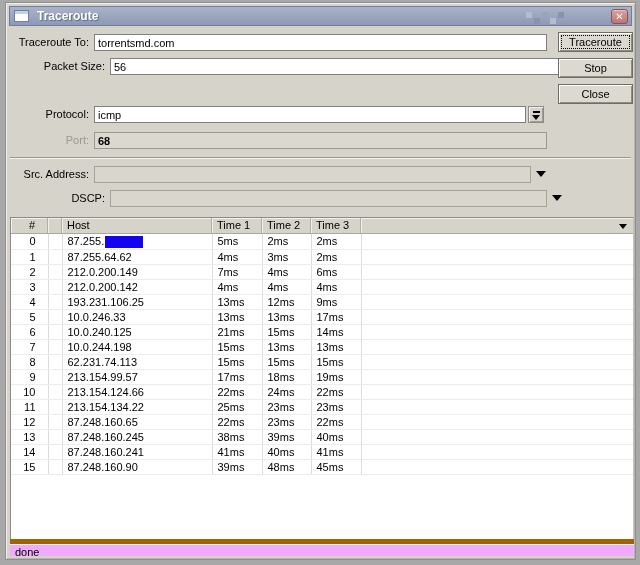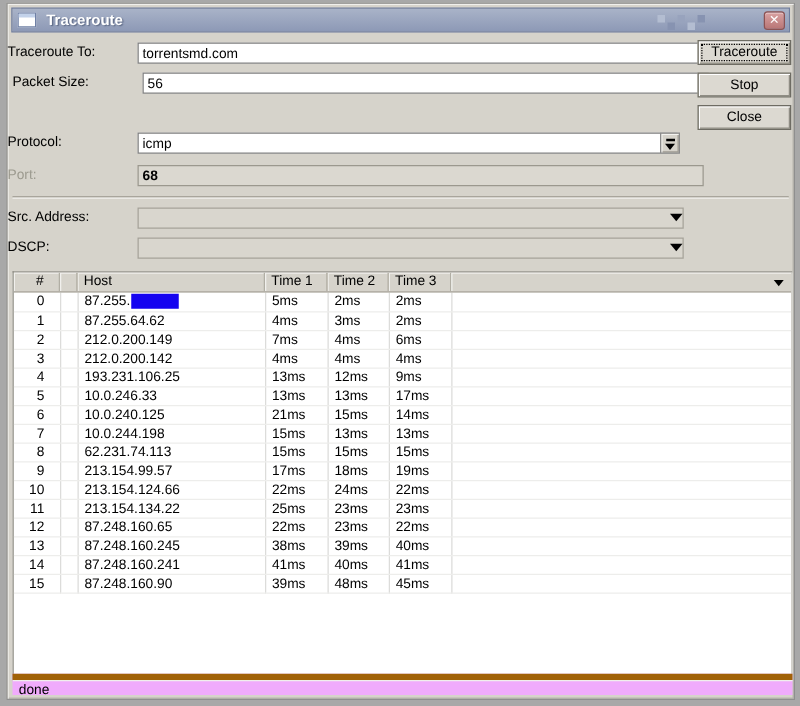--- a/index.html
+++ b/index.html
@@ -42,30 +42,29 @@
     position:absolute; right:3px; top:2px; width:17px; height:15px;
     background:linear-gradient(#d9a2a2,#b97676);
     border:1px solid #8c5252; border-radius:3px;
     color:#ffffff; font-size:10px; font-weight:bold; line-height:13px;
     text-align:center; cursor:pointer;
     box-shadow:inset 0 1px 0 #e8c2c2;
   }
   
   .form-row { position:absolute; left:0; height:17px; }
   .form-label {
-    position:absolute; left:0; width:83px; 
+    position:absolute; left:0; width:83px; text-align:right;
     line-height:17px; white-space:nowrap;
   }
   .form-label.disabled { color:#9c9a8f; }
   .txt {
     position:absolute; left:88px; top:0; height:17px;
     border:1px solid #7e7e7e; background:#ffffff;
     font-family:inherit; font-size:11px; padding:0 3px;
     outline:none;
-    margin-left:16px;
   }
   .txt.disabled-field { background:#dbd8d0; border-color:#9b988e;font-weight:bold; }
   .txt.combo-empty { background:#d9d6ce; border-color:#a5a299; }
   .suffix { position:absolute; line-height:17px; }
   .drop-btn {
     position:absolute; top:0; width:16px; height:17px;
     background:#d6d3cb; border:1px solid #8b8b8b;
     box-shadow:inset 1px 1px 0 #f4f3f0, inset -1px -1px 0 #9e9b92;
     cursor:pointer;
   }
@@ -148,21 +147,21 @@
     <div class="tb-pattern" style="left:540px;top:11px;background:#b3bdd1;"></div>
     <div class="tb-pattern" style="left:548px;top:5px;background:#8793b1;"></div>
     <div class="close-btn">✕</div>
   </div>
 
   <div class="form-row" style="top:31px; right:0; left:0;">
     <div class="form-label">Traceroute To:</div>
     <input class="txt" style="width: 453px;" value="torrentsmd.com">
   </div>
 
-  <div class="form-row" style="top:55px; right:0; left:4px;text-decoration:underline;">
+  <div class="form-row" style="top:55px; right:0; left:16px;text-decoration:underline;">
     <div class="form-label">Packet Size:</div>
     <input class="txt" style="width: 453px;" value="56">
   </div>
 
 
   <div class="form-row" style="top:103px; right:0; left:0;">
     <div class="form-label">Protocol:</div>
     <input class="txt" style="width: 432px;" value="icmp">
     <div class="drop-btn" style="left:522px;">
       <div class="bar"></div>
@@ -178,21 +177,21 @@
   <div class="separator" style="top:154px;"></div>
 
   <div class="form-row" style="top:163px; right:0; left:0;">
     <div class="form-label">Src. Address:</div>
     <input class="txt combo-empty" style="width: 437px;" value="">
     <div class="plain-arrow" style="left:530px; top:5px;">
       <div class="tri"></div>
     </div>
   </div>
 
-  <div class="form-row" style="top:187px; right:0; left:0;">
+  <div class="form-row" style="top:187px; right:0; left:16px;">
     <div class="form-label">DSCP:</div>
     <input class="txt combo-empty" style="width: 437px;" value="">
     <div class="plain-arrow" style="left:530px; top:5px;">
       <div class="tri"></div>
     </div>
   </div>
 
   <button class="action-btn default" style="top:29px;">Traceroute</button>
   <button class="action-btn" style="top:55px;">Stop</button>
   <button class="action-btn" style="top:81px;">Close</button>

